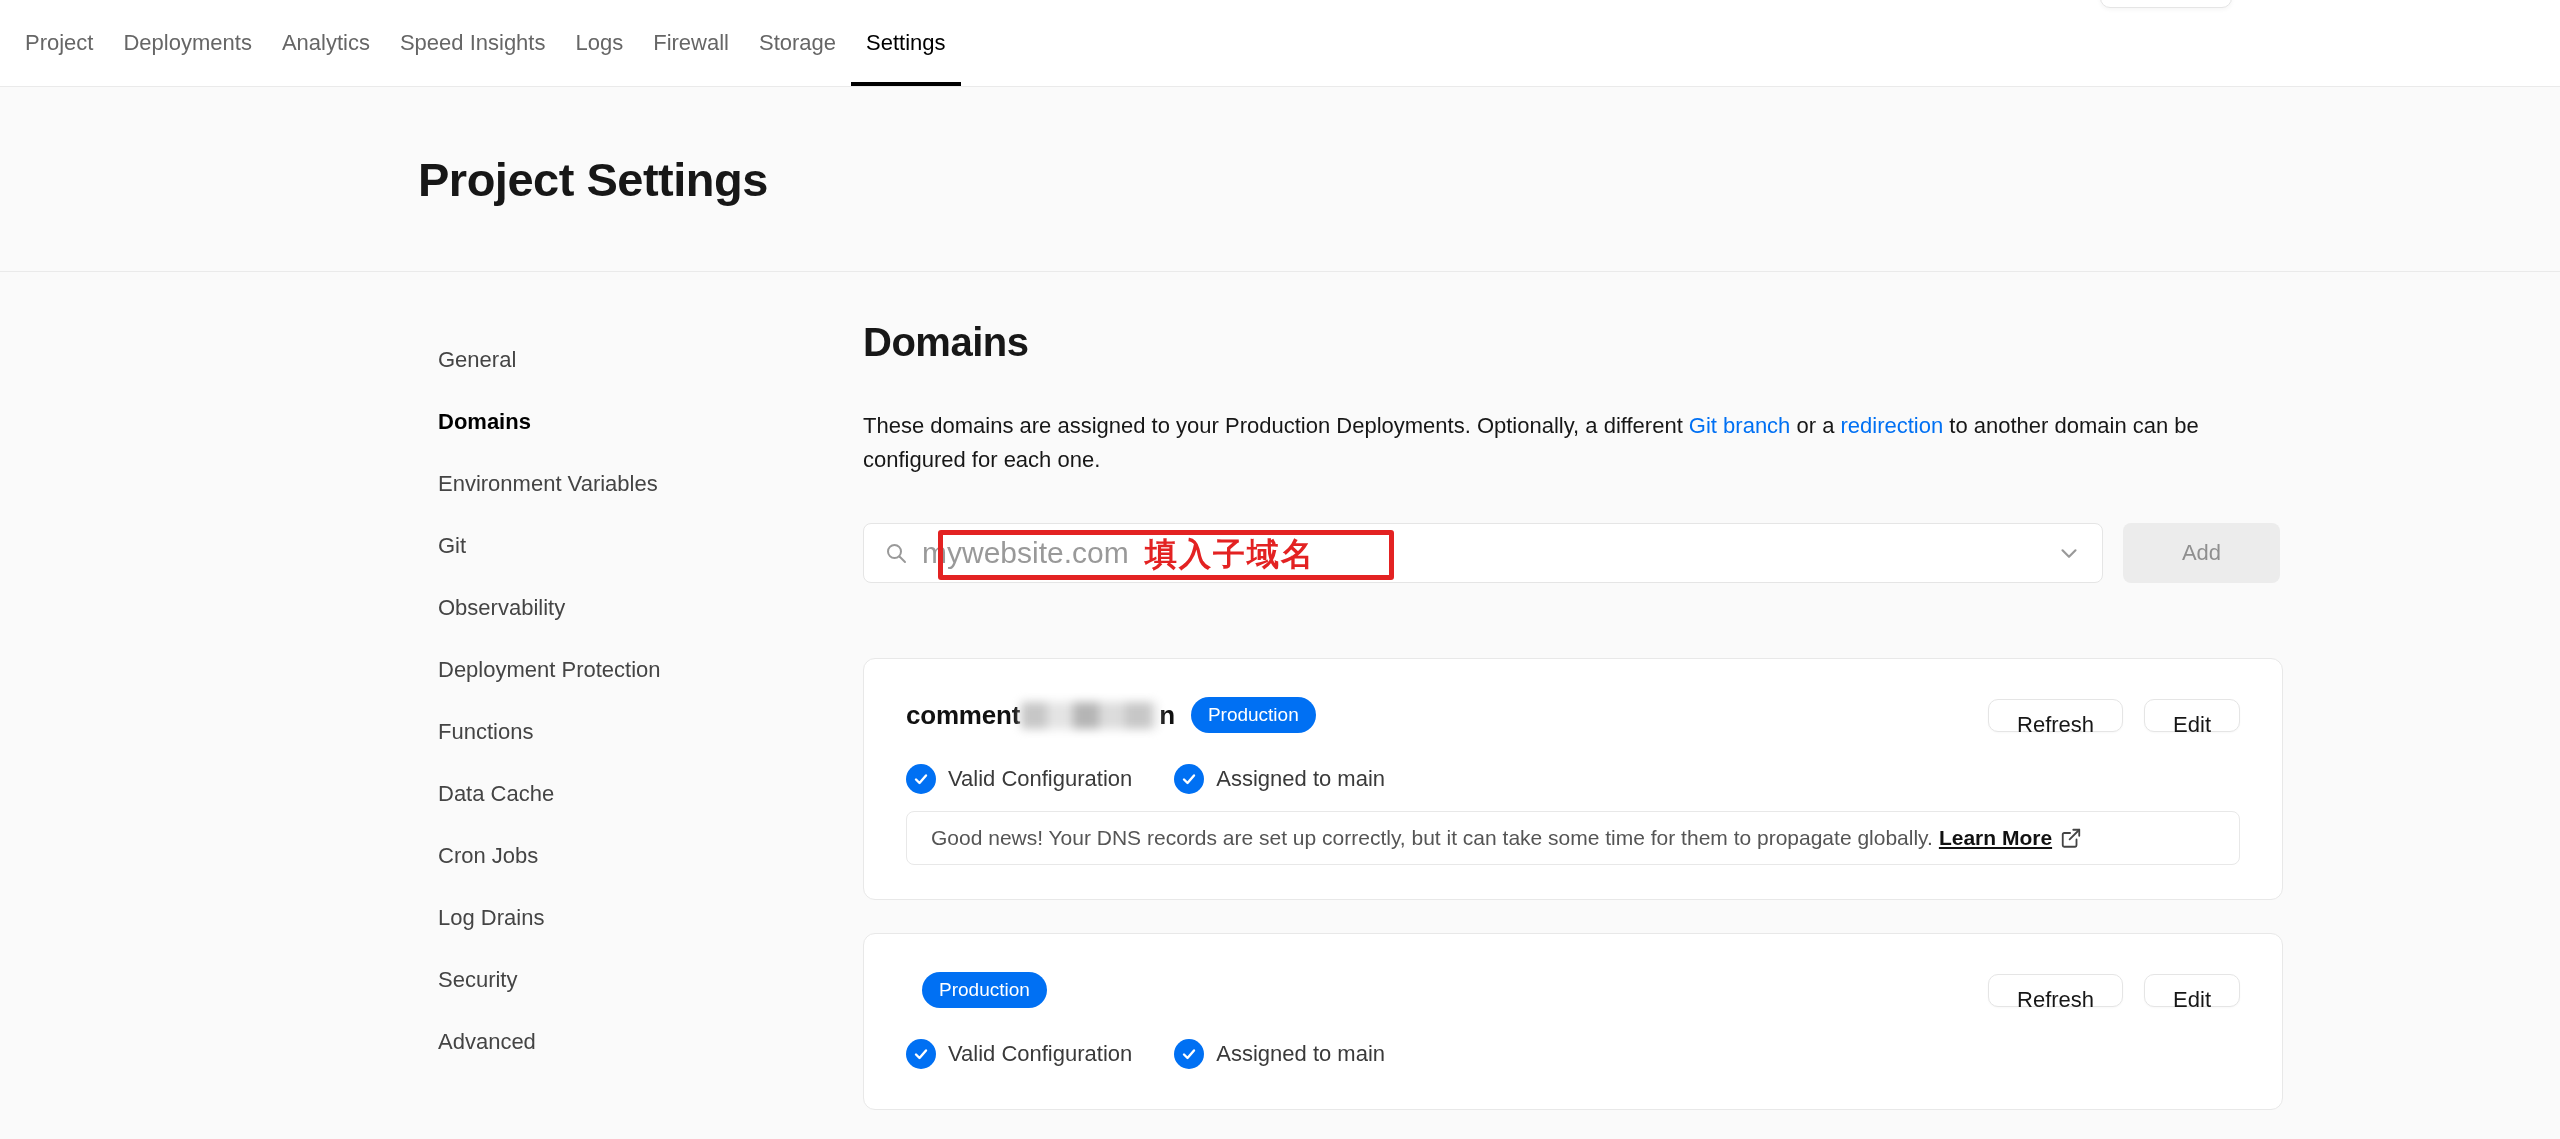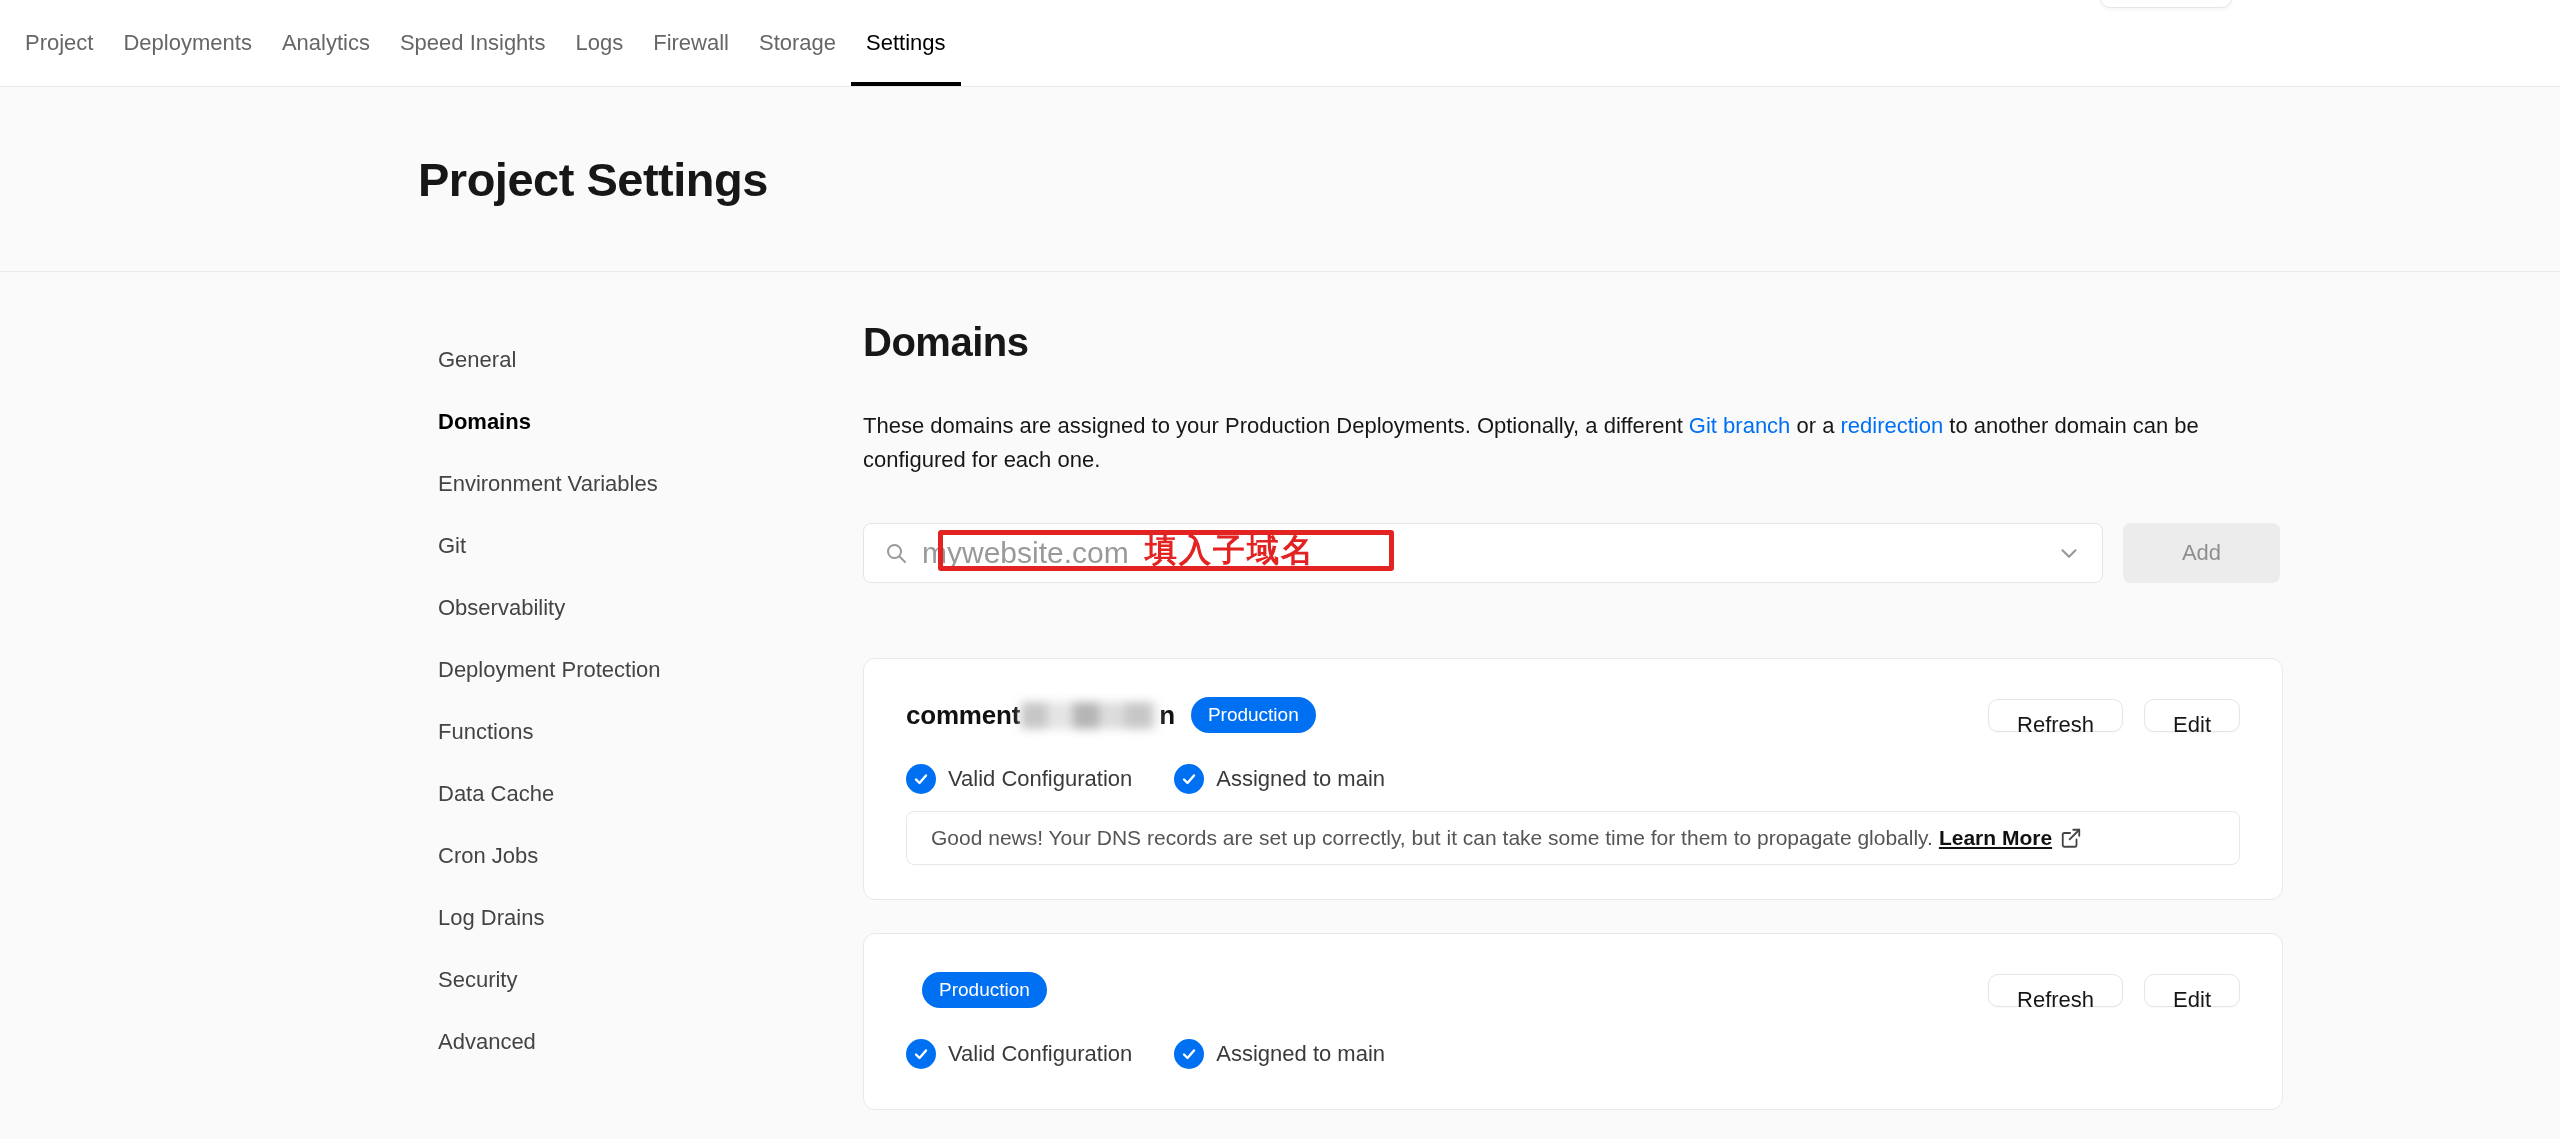--- a/index.html
+++ b/index.html
@@ -67,21 +67,21 @@
     display:flex; align-items:center; padding:0 20px;
   }
   .search-icon { flex-shrink:0; margin-right:14px; display:flex; }
   .domain-input {
     flex:1; border:none; outline:none; background:transparent;
     font-size:30px; color:#737373; font-family:inherit;
   }
   .domain-input::placeholder { color:#999999; }
   .chevron-icon { flex-shrink:0; margin-left:14px; display:flex; cursor:pointer; }
   .annotation-box {
-    position:absolute; left:74px; top:6px; width:456px; height:41px;
+    position:absolute; left:74px; top:6px; width:456px; height:50px;
     border:5px solid #e32222; border-radius:3px;
     display:flex; align-items:center; pointer-events:none;
   }
   .annotation-text {
     margin-left:202px; font-size:32px; font-weight:700; color:#e32222;
     white-space:nowrap; letter-spacing:2px;
   }
   .add-btn {
     margin-left:20px; width:157px; height:60px;
     background:#ececec; color:#8f8f8f; border:none; border-radius:8px;

